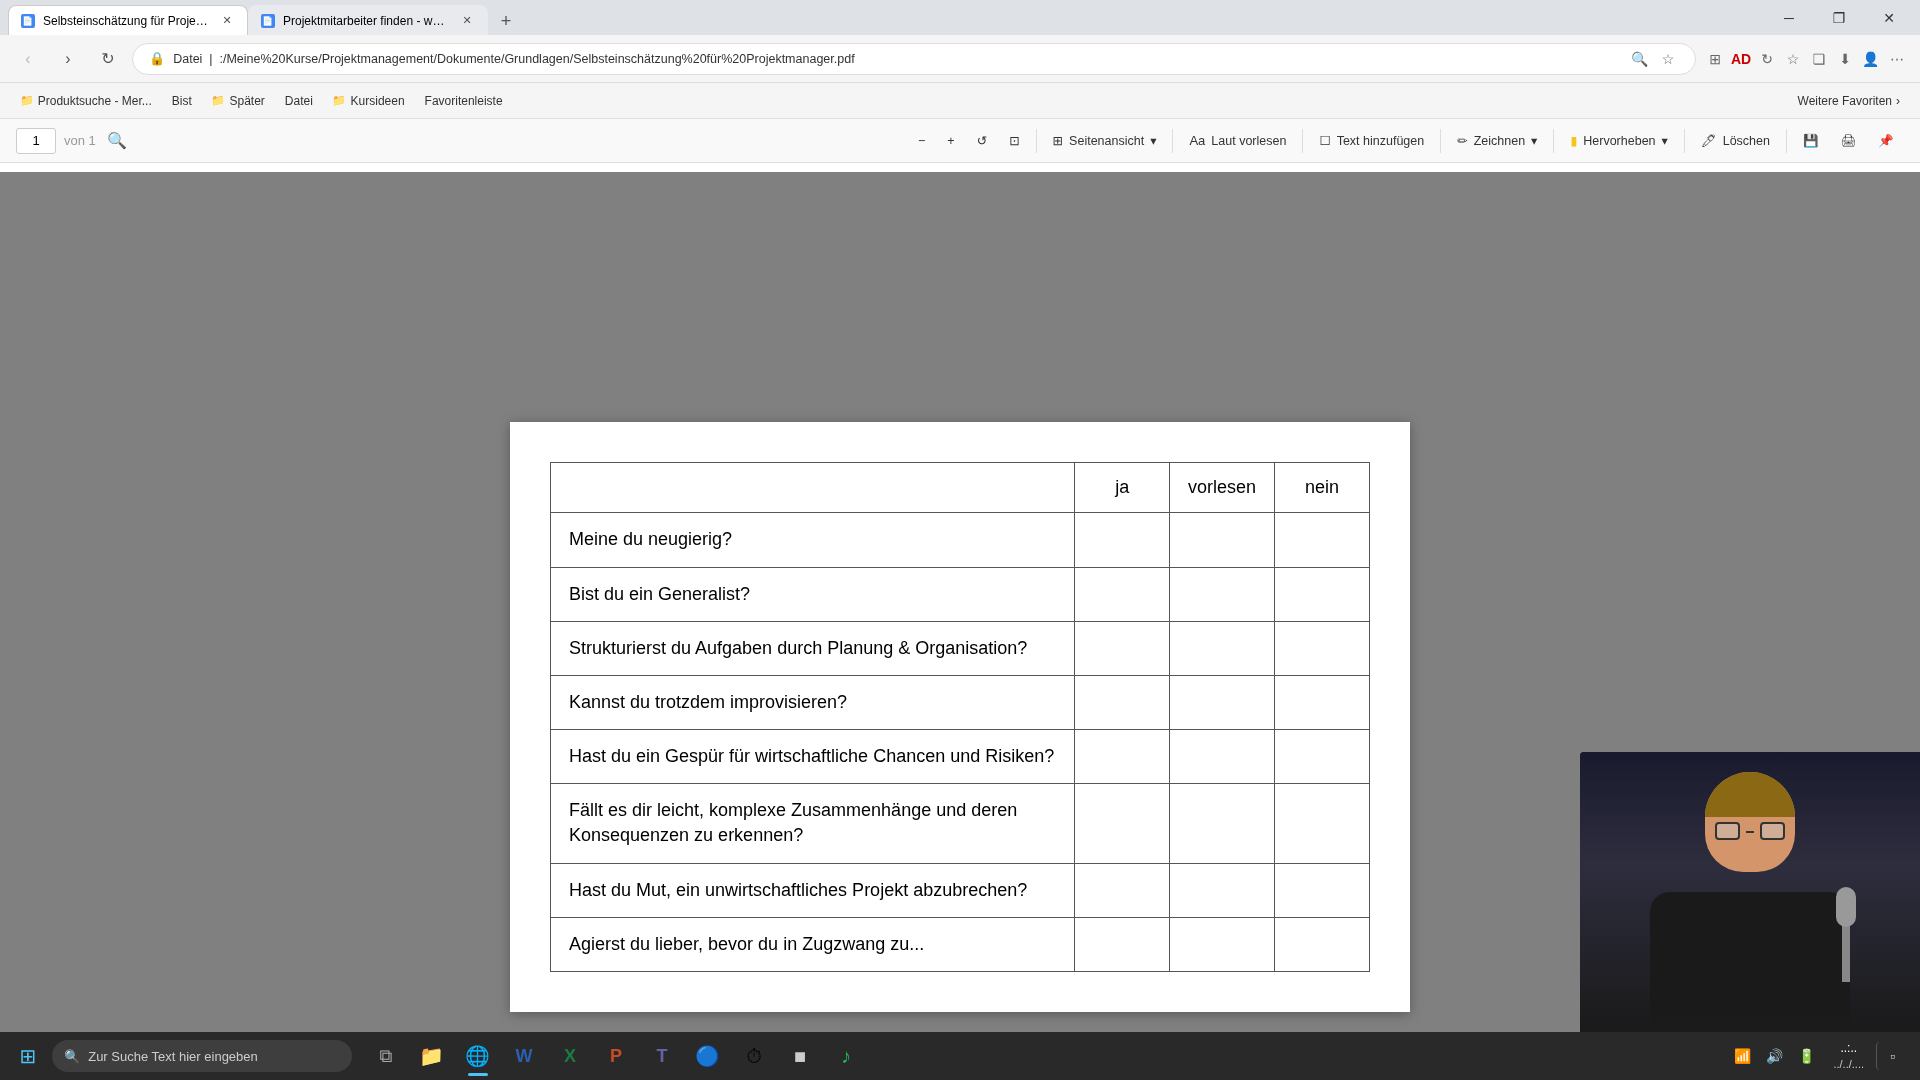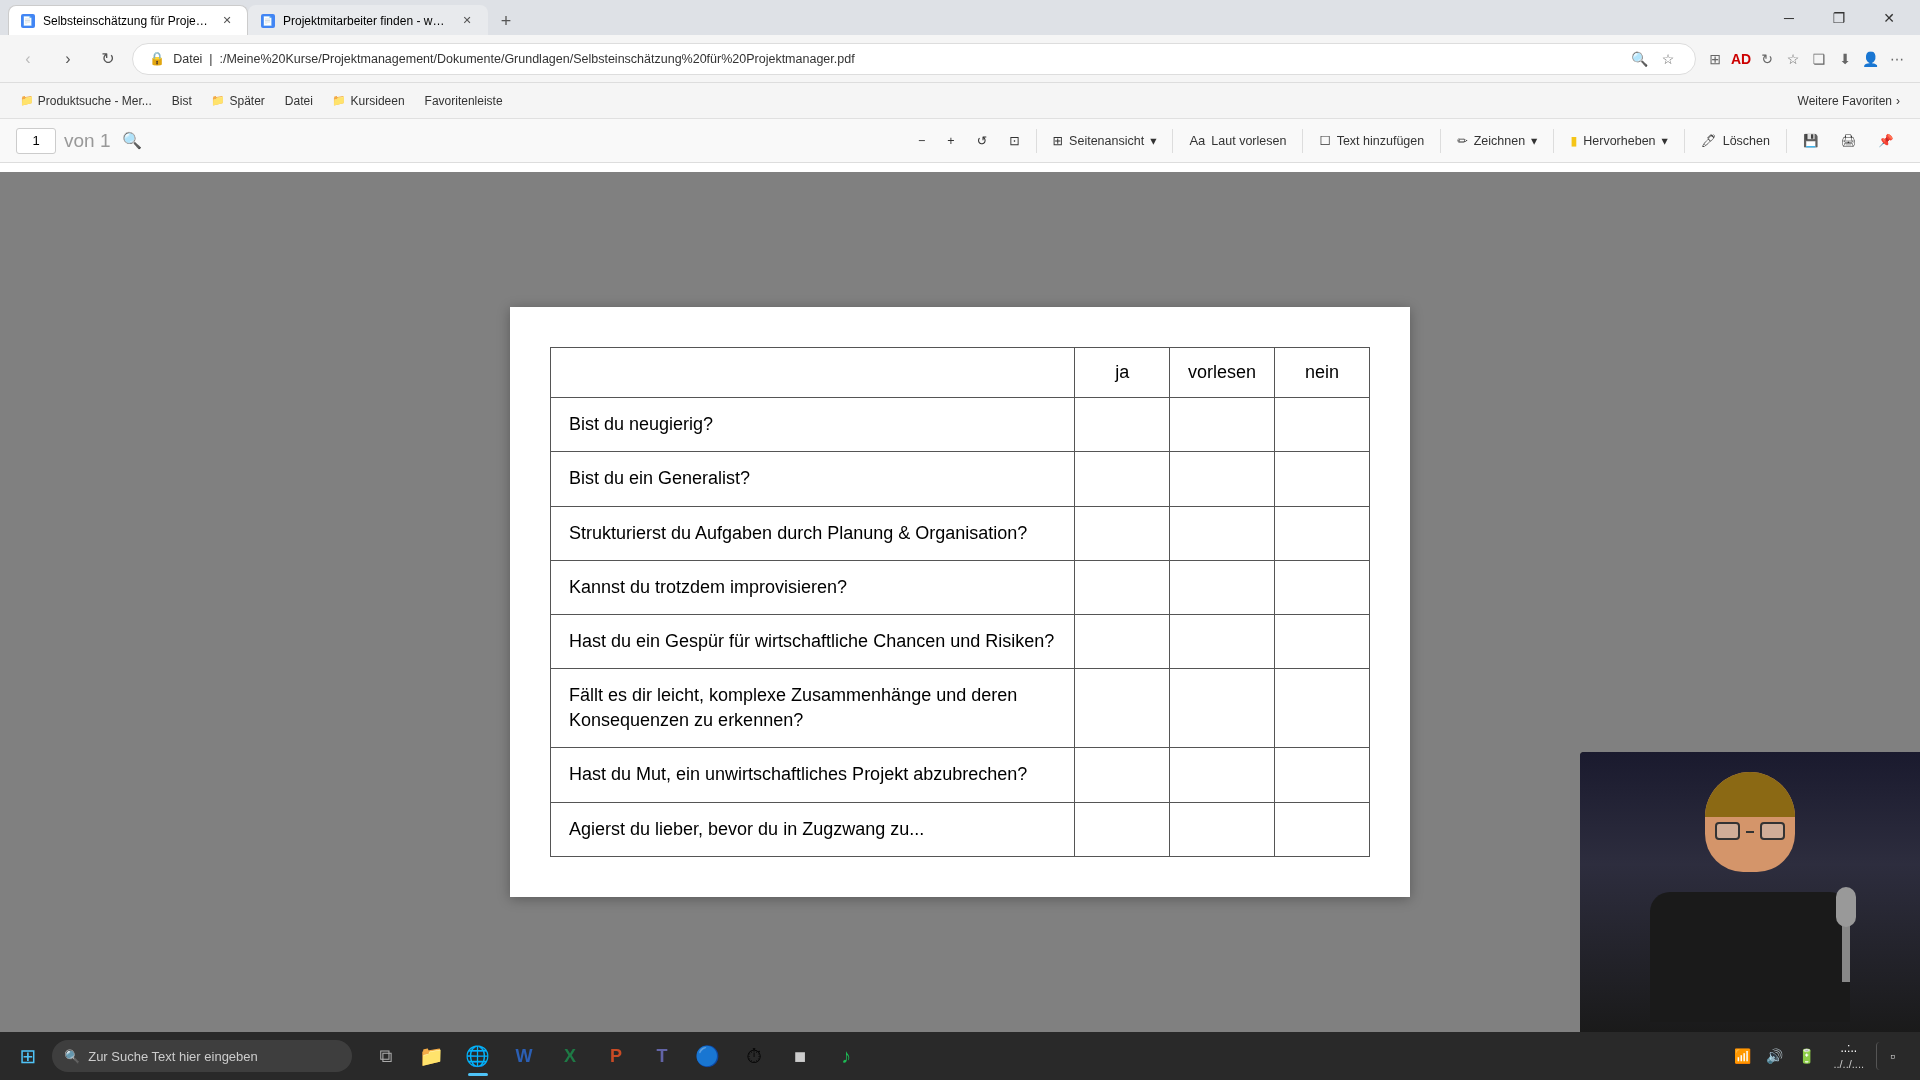--- a/index.html
+++ b/index.html
@@ -32,28 +32,28 @@
 
     
     .bookmarks-bar { height: 36px; background: #f5f5f5; display: flex; align-items: center; padding: 0 12px; gap: 4px; border-bottom: 1px solid #e0e0e0; }
     .bookmark-item { height: 26px; display: flex; align-items: center; padding: 0 8px; border-radius: 4px; font-size: 12px; color: #333; cursor: pointer; gap: 4px; white-space: nowrap; }
     .bm-icon { font-size: 11px; }
     .bookmarks-right { margin-left: auto; }
 
     
     .pdf-toolbar { height: 44px; background: #f9f9f9; border-bottom: 1px solid #ddd; display: flex; align-items: center; padding: 0 16px; gap: 8px; }
     .pdf-page-input { width: 40px; height: 26px; border: 1px solid #ccc; border-radius: 3px; text-align: center; font-size: 13px; }
-    .pdf-sep { color: #999; font-size: 19px; }
+    .pdf-sep { color: #999; font-size: 13px; }
     .pdf-search-icon { font-size: 16px; color: #555; cursor: pointer; padding: 4px; border-radius: 3px; }
     .pdf-tool-group { display: flex; align-items: center; gap: 2px; margin-left: auto; }
     .pdf-tool-btn { height: 30px; display: flex; align-items: center; padding: 0 10px; gap: 6px; border-radius: 3px; font-size: 12.5px; color: #333; cursor: pointer; }
     .pdf-divider { width: 1px; height: 24px; background: #ddd; margin: 0 4px; }
 
     
-    .main-content { flex: 1; background: #808080; display: flex; justify-content: center; align-items: center; overflow: hidden; position: relative; margin-top: 9px; }
+    .main-content { flex: 1; background: #808080; display: flex; justify-content: center; align-items: flex-end; overflow: hidden; position: relative; margin-top: 9px; }
     .pdf-page { background: #fff; margin: 20px auto; width: 900px; padding: 40px; box-shadow: 0 2px 12px rgba(0,0,0,0.3); }
 
     
     .quiz-table { width: 100%; border-collapse: collapse; font-size: 18px; }
     .quiz-table th, .quiz-table td { border: 1.5px solid #555; padding: 14px 18px; vertical-align: middle; }
     .quiz-table th { text-align: center; font-weight: normal; font-size: 18px; background: #fff; }
     .question-col { width: 65%; }
     .answer-col { width: 11.67%; text-align: center; }
     .quiz-table tr td:first-child { font-size: 18px; line-height: 1.4; }
 
@@ -249,21 +249,21 @@
         <thead>
           <tr>
             <th class="question-col"></th>
             <th class="answer-col">ja</th>
             <th class="answer-col">vorlesen</th>
             <th class="answer-col">nein</th>
           </tr>
         </thead>
         <tbody>
           <tr>
-            <td>Bist du neugierig?</td>
+            <td>Meine du neugierig?</td>
             <td></td>
             <td></td>
             <td></td>
           </tr>
           <tr>
             <td>Bist du ein Generalist?</td>
             <td></td>
             <td></td>
             <td></td>
           </tr>

